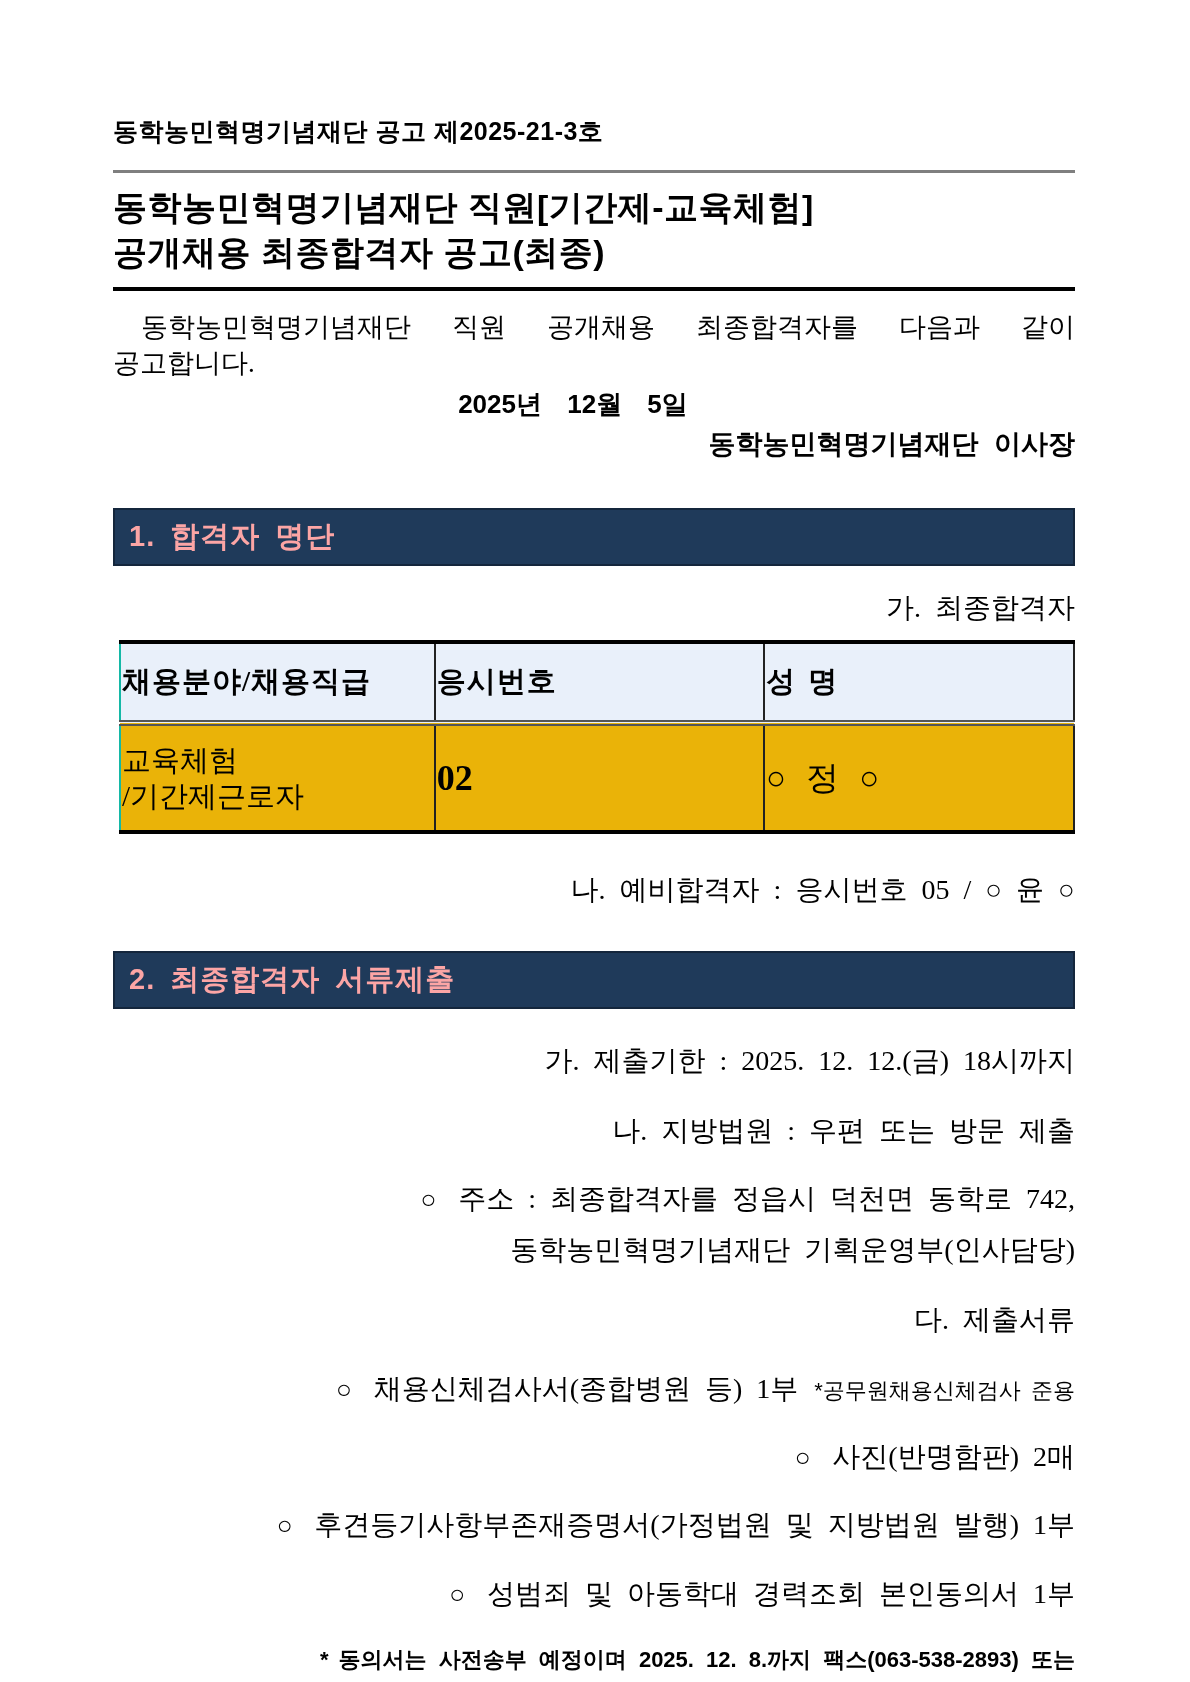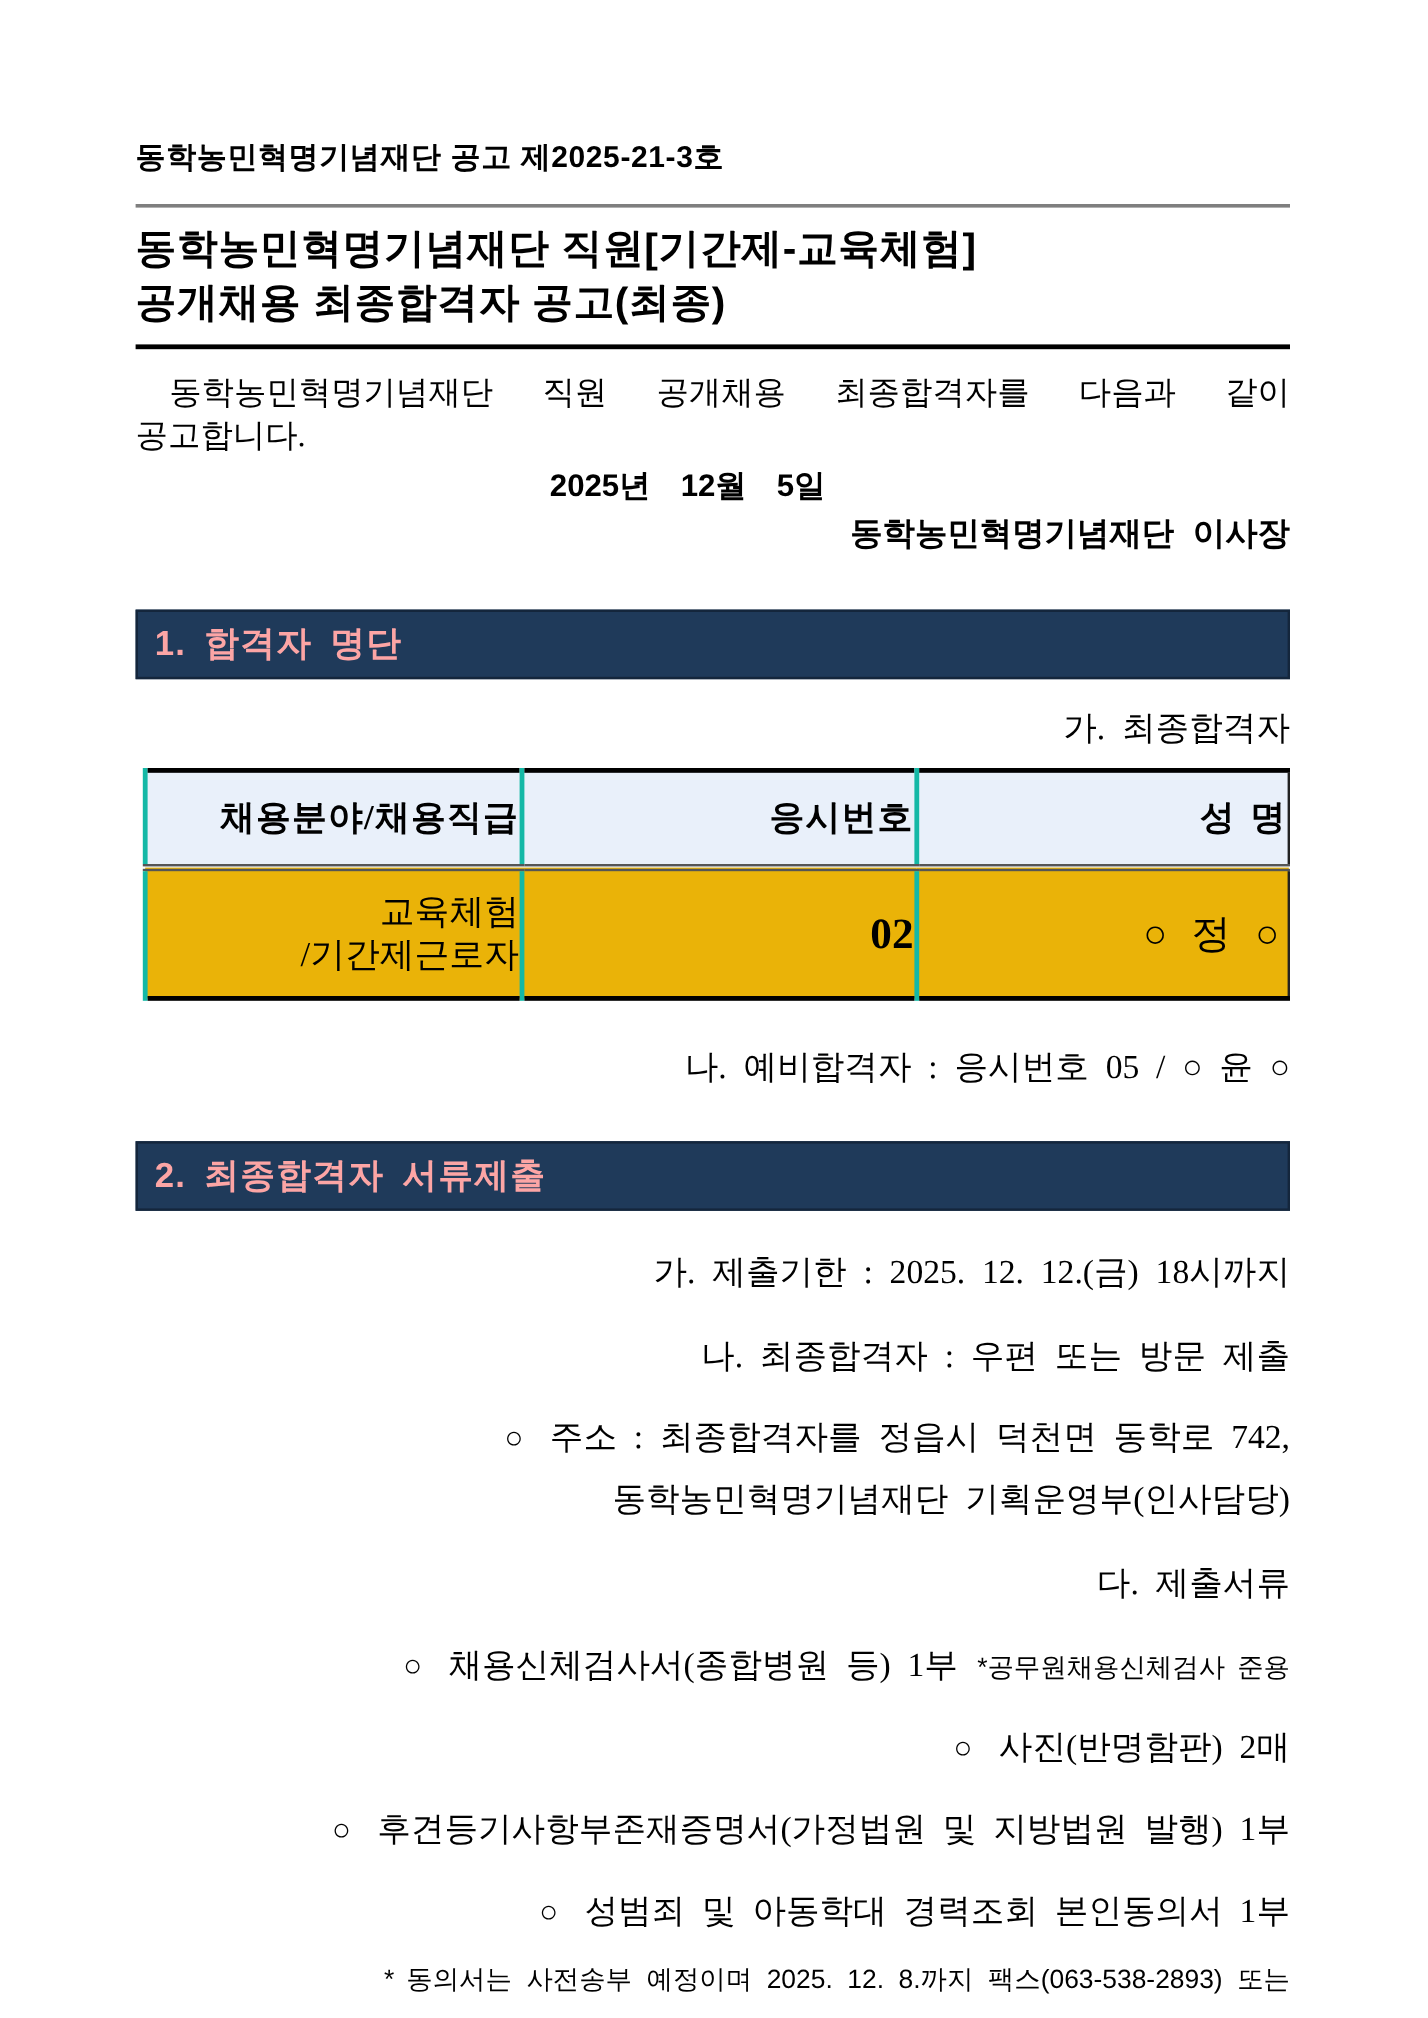--- a/index.html
+++ b/index.html
@@ -123,23 +123,23 @@
     margin-top: 14px;
     width: 956px;
     margin-left: 6px;
     border-collapse: collapse;
     border: 2px solid #000;
     border-top-width: 4px;
     border-bottom-width: 4px;
     table-layout: fixed;
   }
   table.result-table th, table.result-table td {
-    border-left: 4px solid #14b8a6;
+    border-left: 2px solid #14b8a6;
     border-right: 2px solid #222;
-    text-align: right;
+    text-align: left;
     vertical-align: middle;
   }
   table.result-table th {
     background: #e9f0fa;
     height: 74px;
     font-size: 29px;
     font-weight: bold;
     letter-spacing: 1px;
     word-spacing: 4px;
     border-bottom: 6px double #555;
@@ -149,25 +149,26 @@
     background: #eab308;
   }
   .cell-field { font-size: 29px; line-height: 1.25; }
   .cell-number { font-size: 36px; font-weight: bold; font-family: "Liberation Serif", "DejaVu Serif", serif; }
   .cell-name { font-size: 33px; letter-spacing: 6px; }
   
   .lvl-ga    { margin-top: 34px; padding-left: 30px; }
   .lvl-circle{ margin-top: 32px; padding-left: 56px; }
   .lvl-cont-addr { margin-top: 14px; padding-left: 176px; }
   .lvl-note {
-    margin-top: 24px;
+    margin-top: 34px;
     padding-left: 92px;
     font-family: "Liberation Sans", "DejaVu Sans", sans-serif;
     font-size: 22px;
     word-spacing: 6px;
+    font-weight: bold;
   }
   .inline-note {
     font-family: "Liberation Sans", "DejaVu Sans", sans-serif;
     font-size: 22px;
     margin-left: 16px;
     word-spacing: 4px;
   }
   .note-bullet { margin-right: 10px; }
 </style>
 </head>
@@ -235,21 +236,21 @@
 
   <div class="section-bar bar2">
     <span class="bar-text">2. 최종합격자 서류제출</span>
   </div>
 
   <div class="line lvl-ga">
     <span class="bullet-ga">가.</span><span>제출기한 : 2025. 12. 12.(금) 18시까지</span>
   </div>
 
   <div class="line lvl-ga">
-    <span class="bullet-ga">나.</span><span>최종합격자 : 우편 또는 방문 제출</span>
+    <span class="bullet-ga">나.</span><span>지방법원 : 우편 또는 방문 제출</span>
   </div>
 
   <div class="line lvl-circle">
     <span class="bullet-circle">○</span><span>주소 : 최종합격자를 정읍시 덕천면 동학로 742,</span>
   </div>
 
   <div class="line lvl-cont-addr">
     <span>동학농민혁명기념재단 기획운영부(인사담당)</span>
   </div>
 

